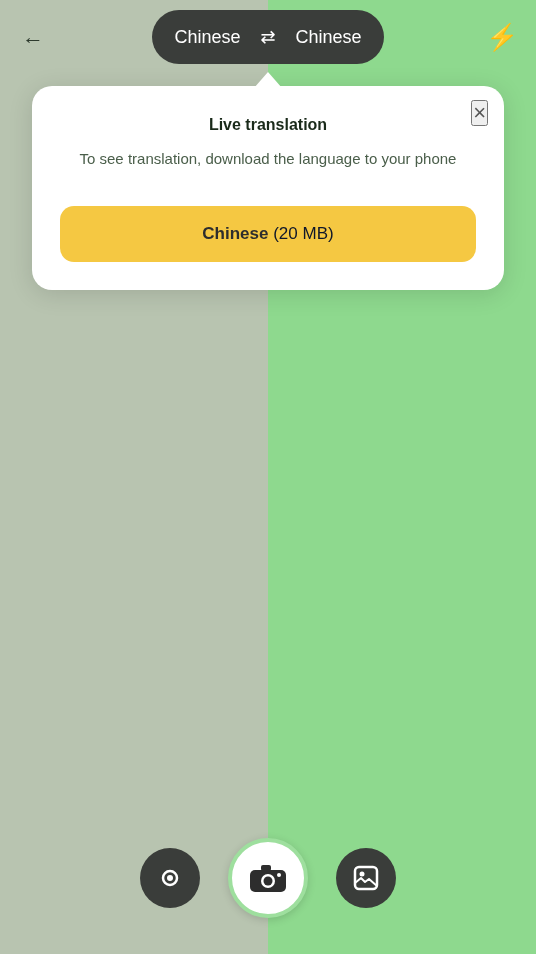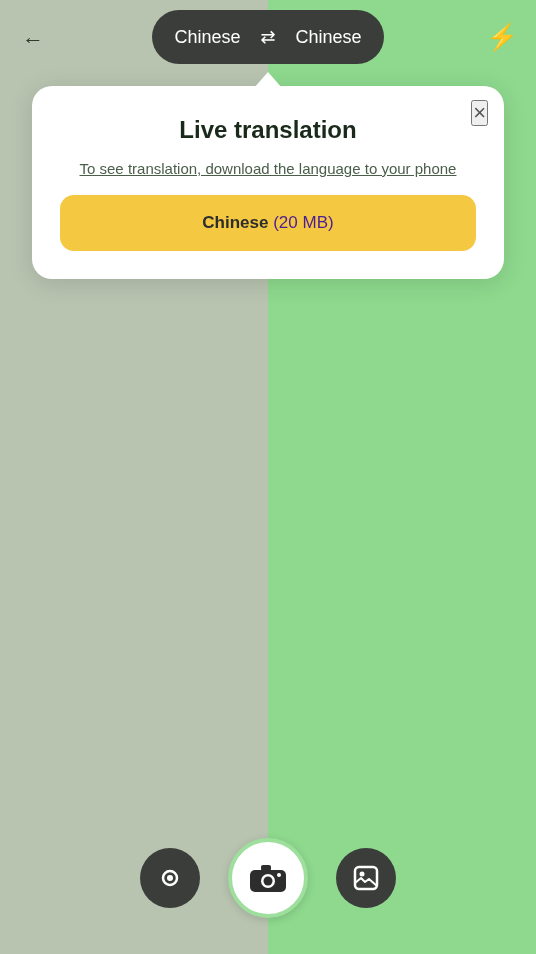--- a/index.html
+++ b/index.html
@@ -115,52 +115,51 @@
     .close-btn {
       position: absolute;
       top: 14px; right: 16px;
       font-size: 22px;
       color: #555;
       cursor: pointer;
       line-height: 1;
     }
 
     .modal-title {
-      font-size: 24px;
+      font-size: 16px;
       font-weight: 700;
       color: #1a2a1a;
       text-align: center;
       margin-bottom: 14px;
     }
 
     .modal-desc {
       font-size: 15px;
       color: #4a5e4a;
       text-align: center;
       line-height: 1.5;
-      margin-bottom: 14px;
-      text-decoration: underline;
+      margin-bottom: 35px;
     }
 
     .download-btn {
       width: 100%;
       background: #f5c842;
       border: none;
       border-radius: 14px;
       padding: 18px 10px;
       font-size: 17px;
       font-weight: 700;
       color: #2d2d2d;
       cursor: pointer;
       text-align: center;
     }
 
     .download-btn .size {
       font-weight: 400;
-      color: #4c1d95;
+      color: #0f172a;
     }
 
     
     .bottom-controls {
       position: absolute;
       bottom: 36px;
       left: 0; right: 0;
       display: flex;
       align-items: center;
       justify-content: center;

